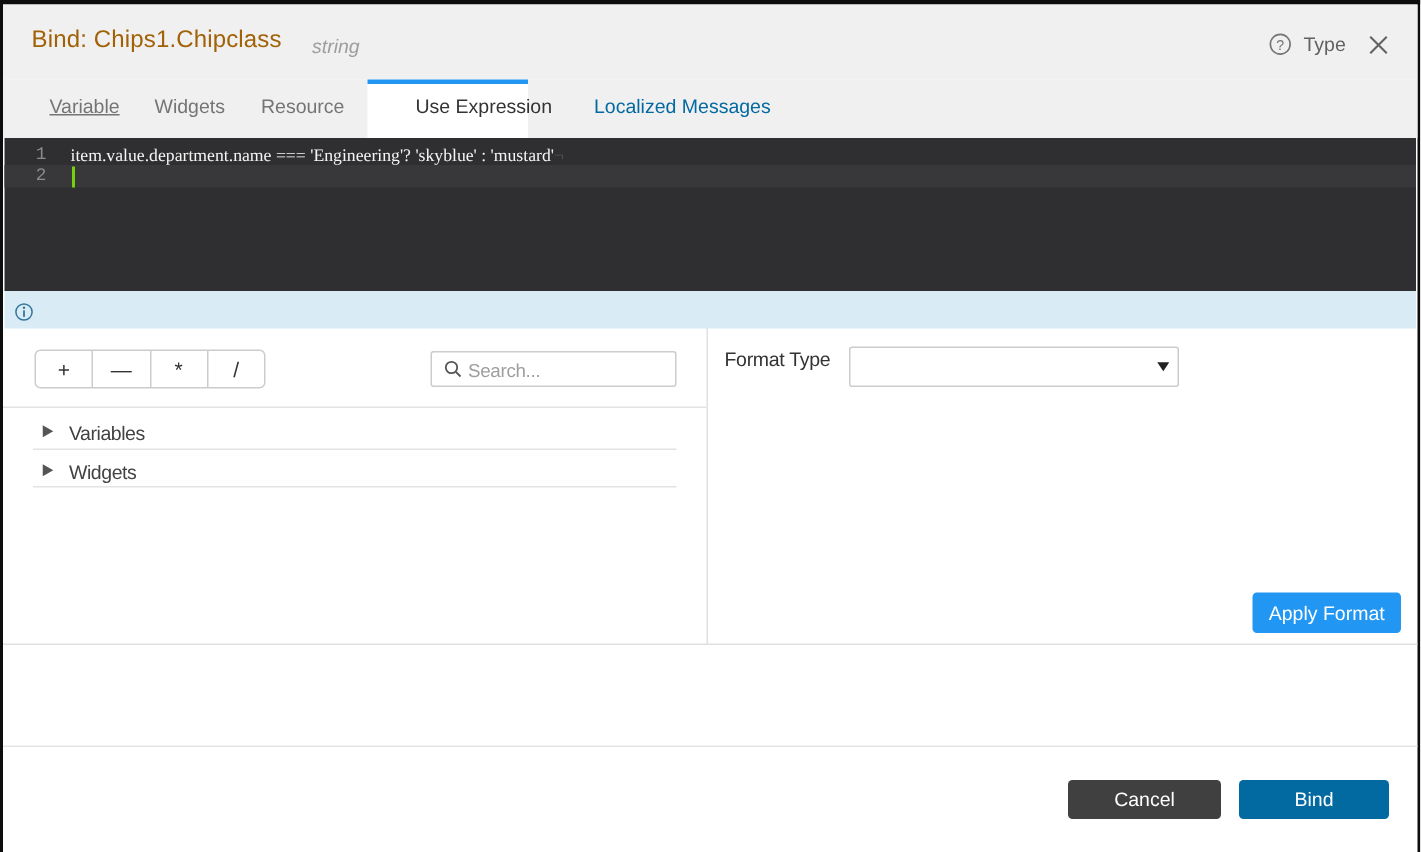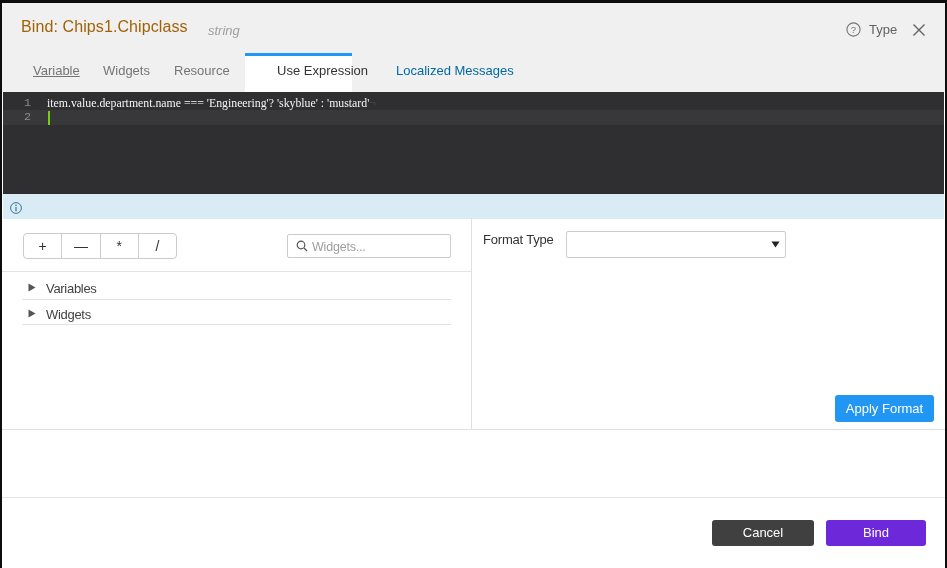--- a/index.html
+++ b/index.html
@@ -57,21 +57,21 @@
     <div style="flex:1;border-right:1px solid #ccc;text-align:center;line-height:24px;font-size:14px;color:#333;">—</div>
     <div style="flex:1;border-right:1px solid #ccc;text-align:center;line-height:24px;font-size:14px;color:#333;">*</div>
     <div style="flex:1;text-align:center;line-height:24px;font-size:14px;color:#333;">/</div>
   </div>
 
   <div class="abs" style="left:287px;top:234px;width:164px;height:24px;border:1px solid #ccc;background:#fff;border-radius:2px;"></div>
   <svg class="abs" style="left:296px;top:240px;" width="12" height="12" viewBox="0 0 12 12">
     <circle cx="5" cy="5" r="3.8" fill="none" stroke="#555" stroke-width="1.2"></circle>
     <path d="M8 8 L11 11" stroke="#555" stroke-width="1.2"></path>
   </svg>
-  <div class="abs" style="left:312px;top:240px;font-size:12.5px;color:#9e9e9e;letter-spacing:-0.2px;">Widgets...</div>
+  <div class="abs" style="left:312px;top:240px;font-size:12.5px;color:#9e9e9e;letter-spacing:-0.2px;">Search...</div>
 
   <div class="abs" style="left:2px;top:271px;width:469px;height:1px;background:#e3e3e3;"></div>
   <svg class="abs" style="left:28px;top:283px;" width="8" height="9" viewBox="0 0 8 9">
       <path d="M0.5 0.5 L7.5 4.5 L0.5 8.5 Z" fill="#555"></path>
     </svg>
   <div class="abs" style="left:46px;top:281px;font-size:13px;color:#424242;letter-spacing:-0.3px;">Variables</div>
   <div class="abs" style="left:22px;top:299px;width:429px;height:1px;background:#e3e3e3;"></div>
   <svg class="abs" style="left:28px;top:309px;" width="8" height="9" viewBox="0 0 8 9">
       <path d="M0.5 0.5 L7.5 4.5 L0.5 8.5 Z" fill="#555"></path>
     </svg>
@@ -80,14 +80,14 @@
 
   <div class="abs" style="left:483px;top:232px;font-size:13px;color:#333;letter-spacing:-0.2px;">Format Type</div>
   <div class="abs" style="left:566px;top:231px;width:220px;height:27px;border:1px solid #ccc;background:#fff;border-radius:2px;"></div>
   <svg class="abs" style="left:771px;top:241px;" width="9" height="7" viewBox="0 0 9 7">
       <path d="M0.5 0.5 L8.5 0.5 L4.5 6.5 Z" fill="#222"></path>
     </svg>
   <div class="abs" style="left:835px;top:395px;width:99px;height:27px;background:#2196f3;border-radius:3px;color:#fff;font-size:13px;text-align:center;line-height:27px;">Apply Format</div>
 
   <div class="abs" style="left:2px;top:497px;width:943px;height:1px;background:#e5e5e5;"></div>
   <div class="abs" style="left:712px;top:520px;width:102px;height:26px;background:#404040;border-radius:3px;color:#fff;font-size:13px;text-align:center;line-height:26px;">Cancel</div>
-  <div class="abs" style="left:826px;top:520px;width:100px;height:26px;background:#6d28d9;border-radius:3px;color:#fff;font-size:13px;text-align:center;line-height:26px;">Bind</div>
+  <div class="abs" style="left:826px;top:520px;width:100px;height:26px;background:#0369a1;border-radius:3px;color:#fff;font-size:13px;text-align:center;line-height:26px;">Bind</div>
 </div>
 
 </body></html>

